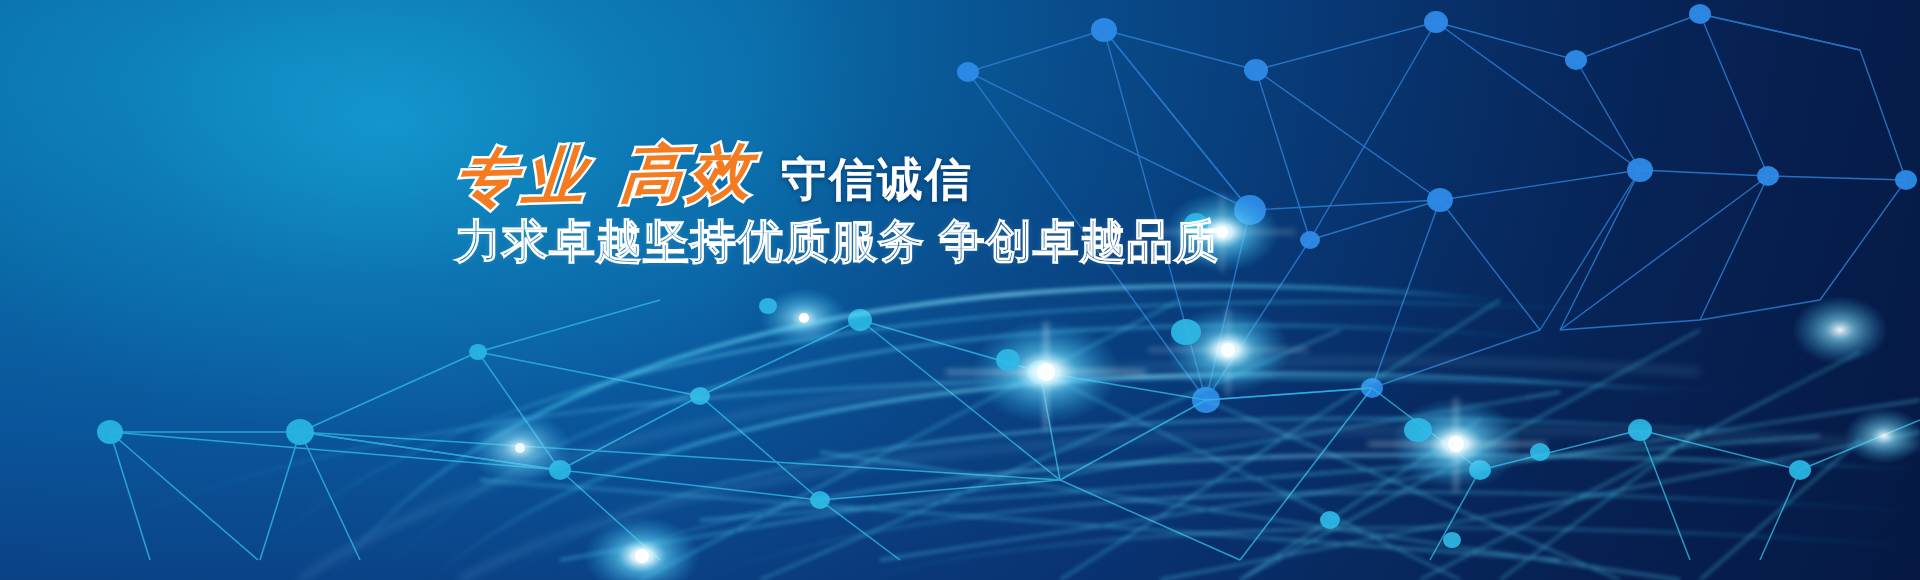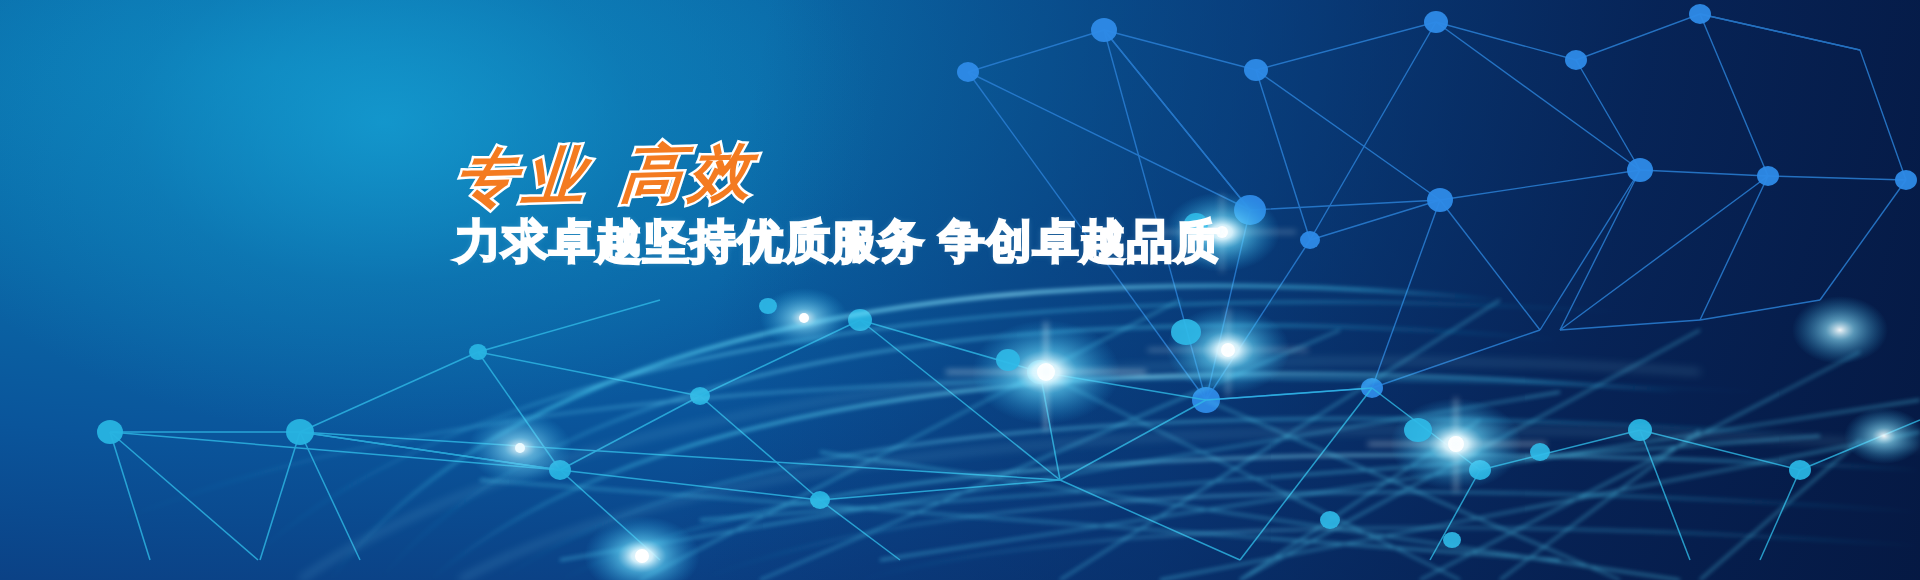--- a/index.html
+++ b/index.html
@@ -63,21 +63,21 @@
     letter-spacing:2px;
     color:#ffffff;
     line-height:1;
     margin-left:10px;
     margin-bottom:4px;
     text-shadow:0 0 3px rgba(10,70,140,.55), 0 2px 5px rgba(4,40,90,.5);
   }
   .line2{
     margin-top:10px;
     font-size:46px;
-    font-weight:700;
+    font-weight:400;
     letter-spacing:1px;
     color:transparent;
     -webkit-text-stroke:2.4px #ffffff;
     white-space:nowrap;
     line-height:1.1;
     text-shadow:0 0 6px rgba(160,225,255,.28);
   }
 </style>
 </head>
 <body>
@@ -318,17 +318,18 @@
       <ellipse cx="1008" cy="360" rx="12" ry="11"></ellipse>
       <ellipse cx="768" cy="306" rx="9" ry="8"></ellipse>
     </g>
   </svg>
 
   <div class="headline">
     <div class="line1">
       <span class="kanji-accent">
         <span class="seg1">专业</span><span class="seg2">高效</span>
       </span>
+      <span class="kanji-plain">守信诚信</span>
     </div>
     <div class="line2">力求卓越坚持优质服务  争创卓越品质</div>
   </div>
 
 </div>
 
 </body></html>

